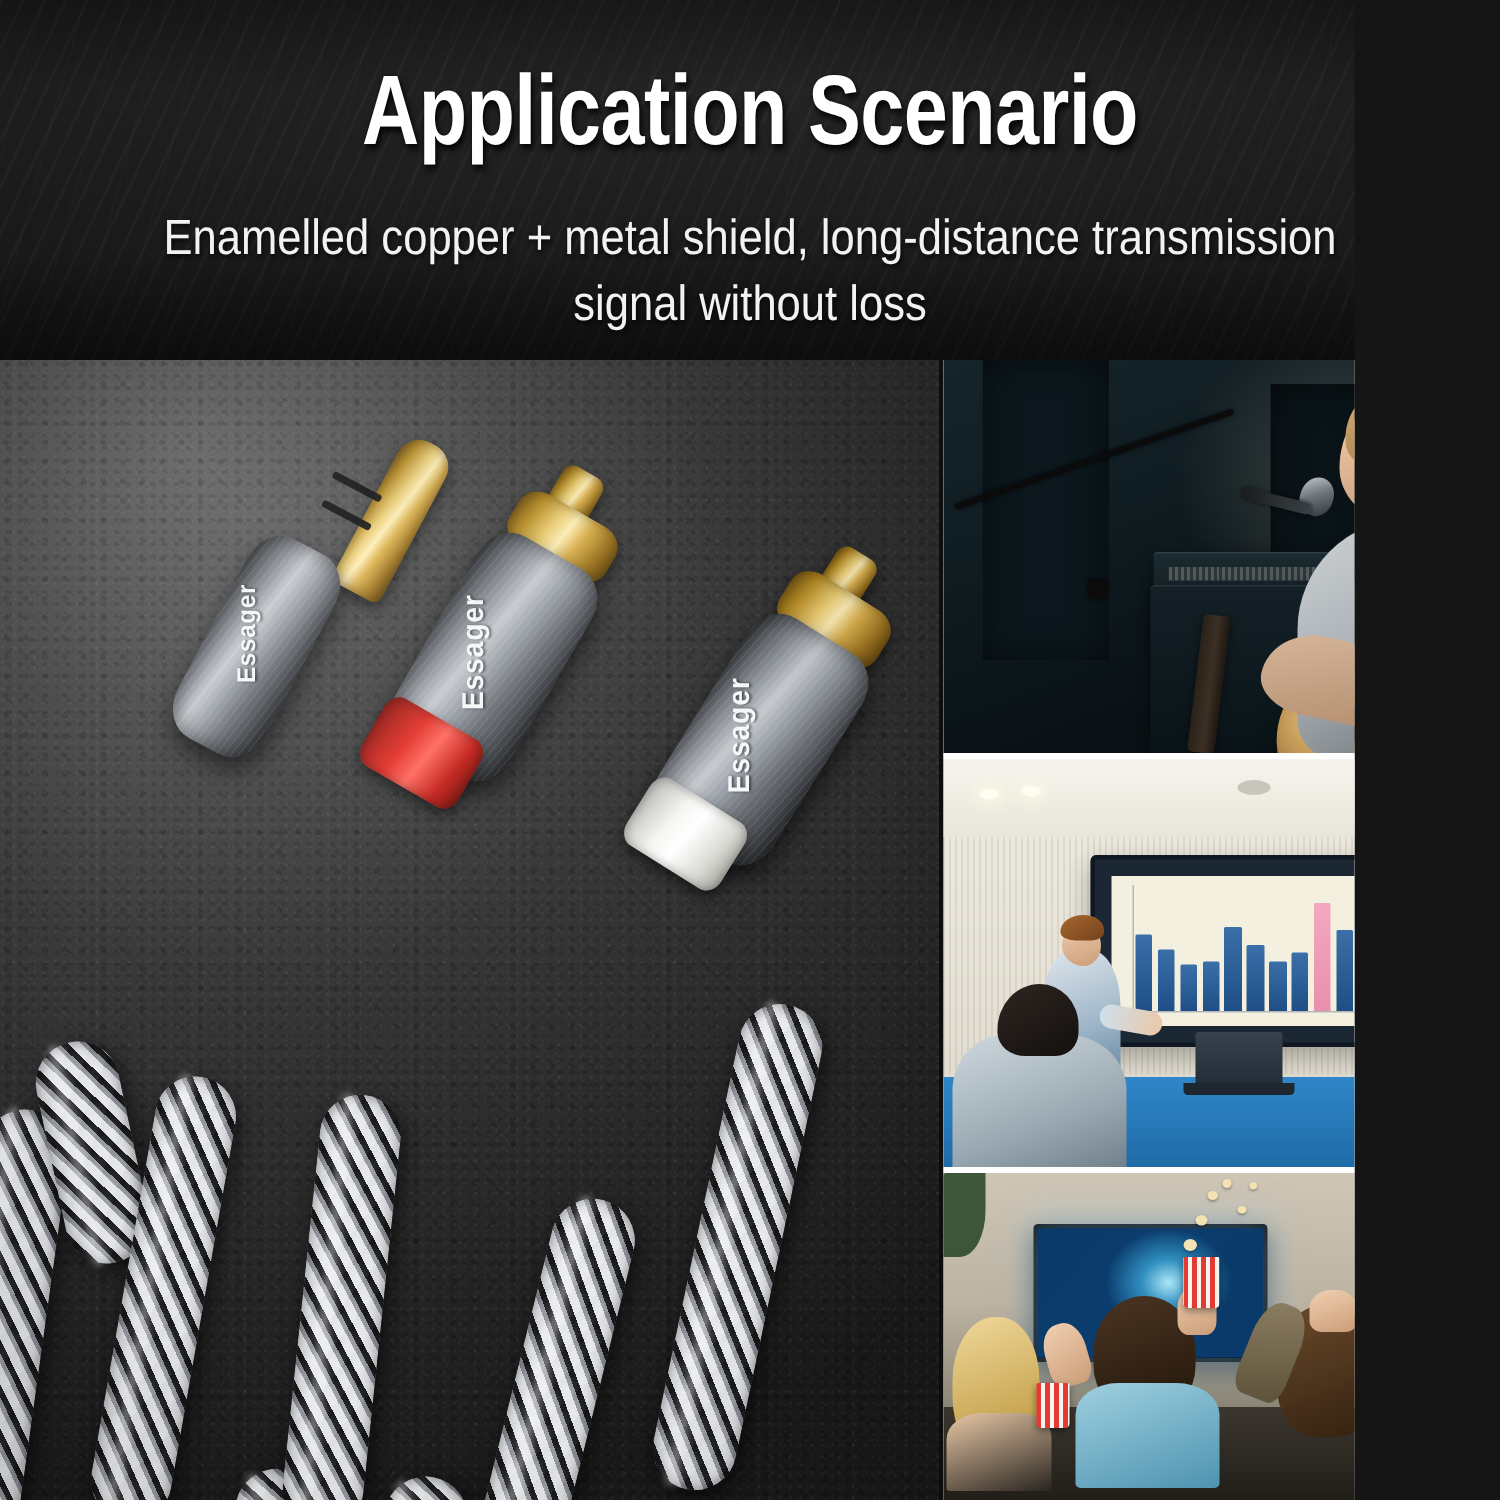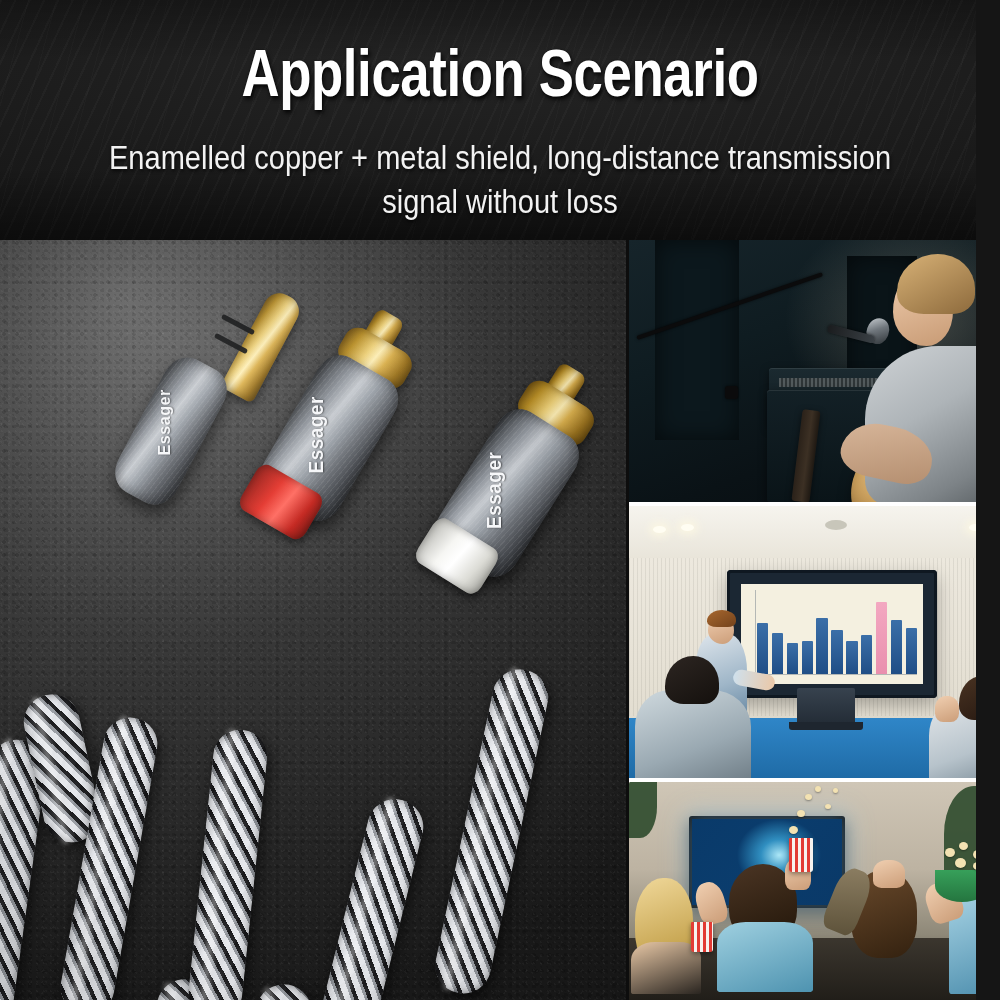--- a/index.html
+++ b/index.html
@@ -1,20 +1,20 @@
 <!DOCTYPE html>
 <html><head>
 <meta charset="utf-8">
 <title>Application Scenario</title>
 <style>
   * { margin:0; padding:0; box-sizing:border-box; }
   html,body { width:1000px; height:1000px; overflow:hidden; background:#151515;
               font-family:"Liberation Sans", sans-serif; }
 
-  #page { position:relative; width:976px; height:1000px; overflow:hidden; background:#141414; }
+  #page { position:relative; width:903px; height:1000px; overflow:hidden; background:#141414; }
 
   
   #header {
     position:absolute; left:0; top:0; width:1000px; height:240px;
     background:
       repeating-linear-gradient(115deg, rgba(255,255,255,.028) 0px, rgba(255,255,255,.028) 2px,
                                          rgba(0,0,0,0) 2px, rgba(0,0,0,0) 13px),
       repeating-linear-gradient(105deg, rgba(255,255,255,.018) 0px, rgba(255,255,255,.018) 1px,
                                          rgba(0,0,0,0) 1px, rgba(0,0,0,0) 27px),
       radial-gradient(150% 120% at 50% 25%, #242424 0%, #1a1a1a 45%, #101010 100%);

